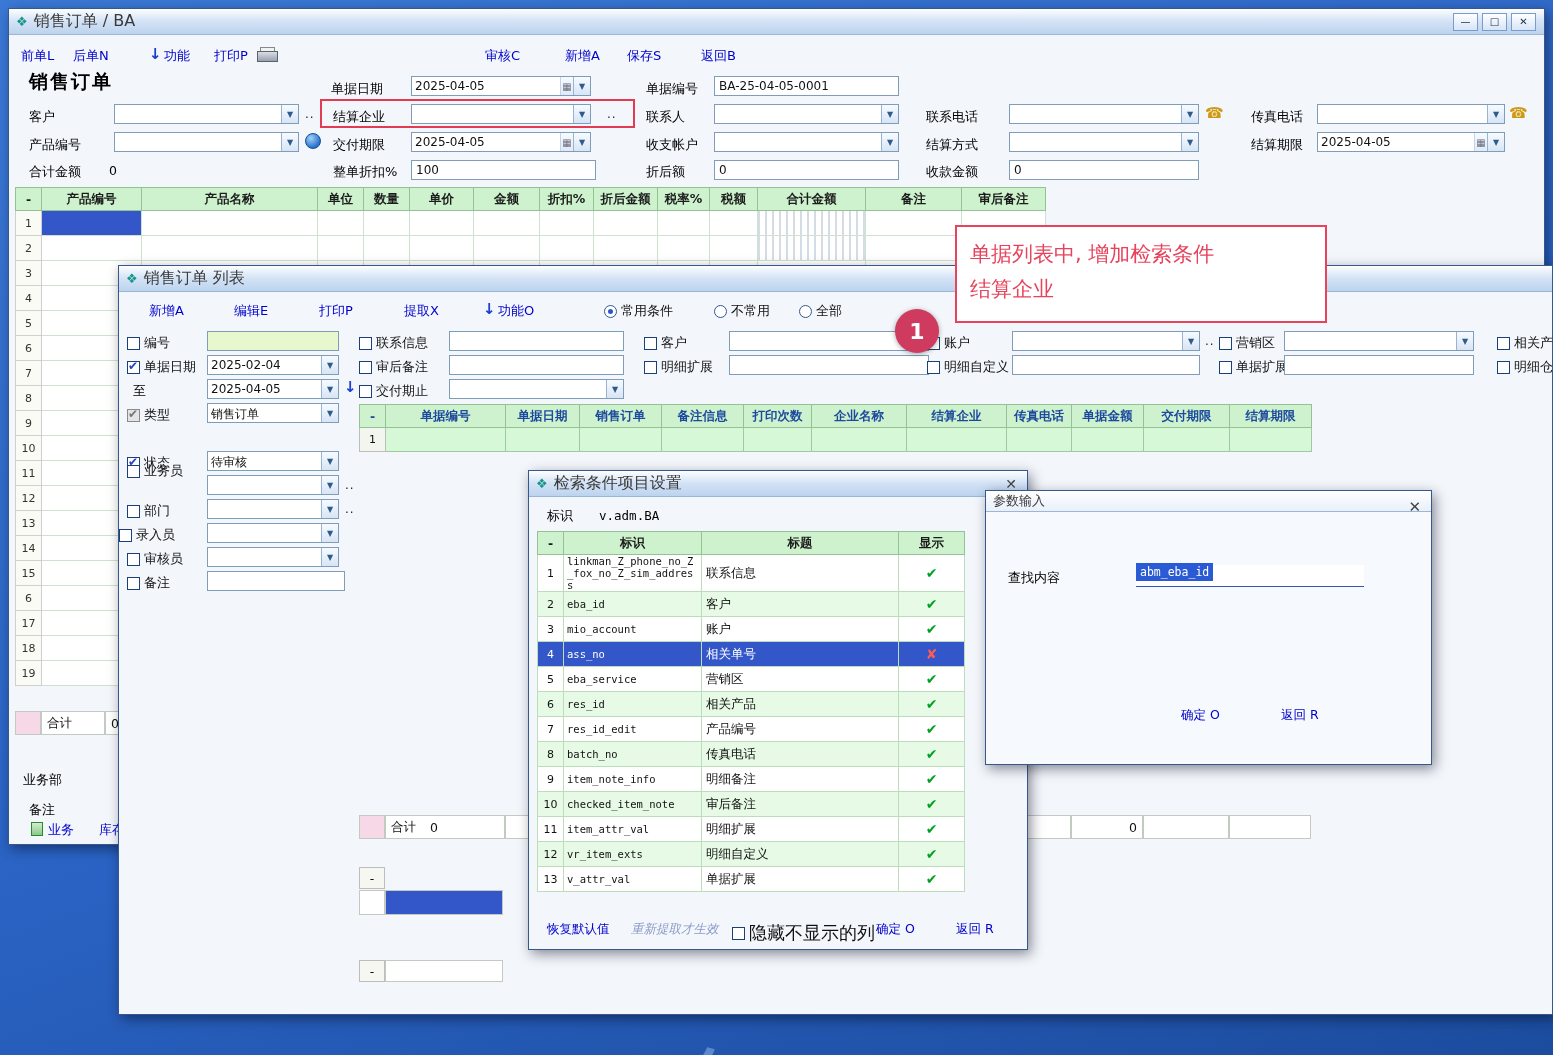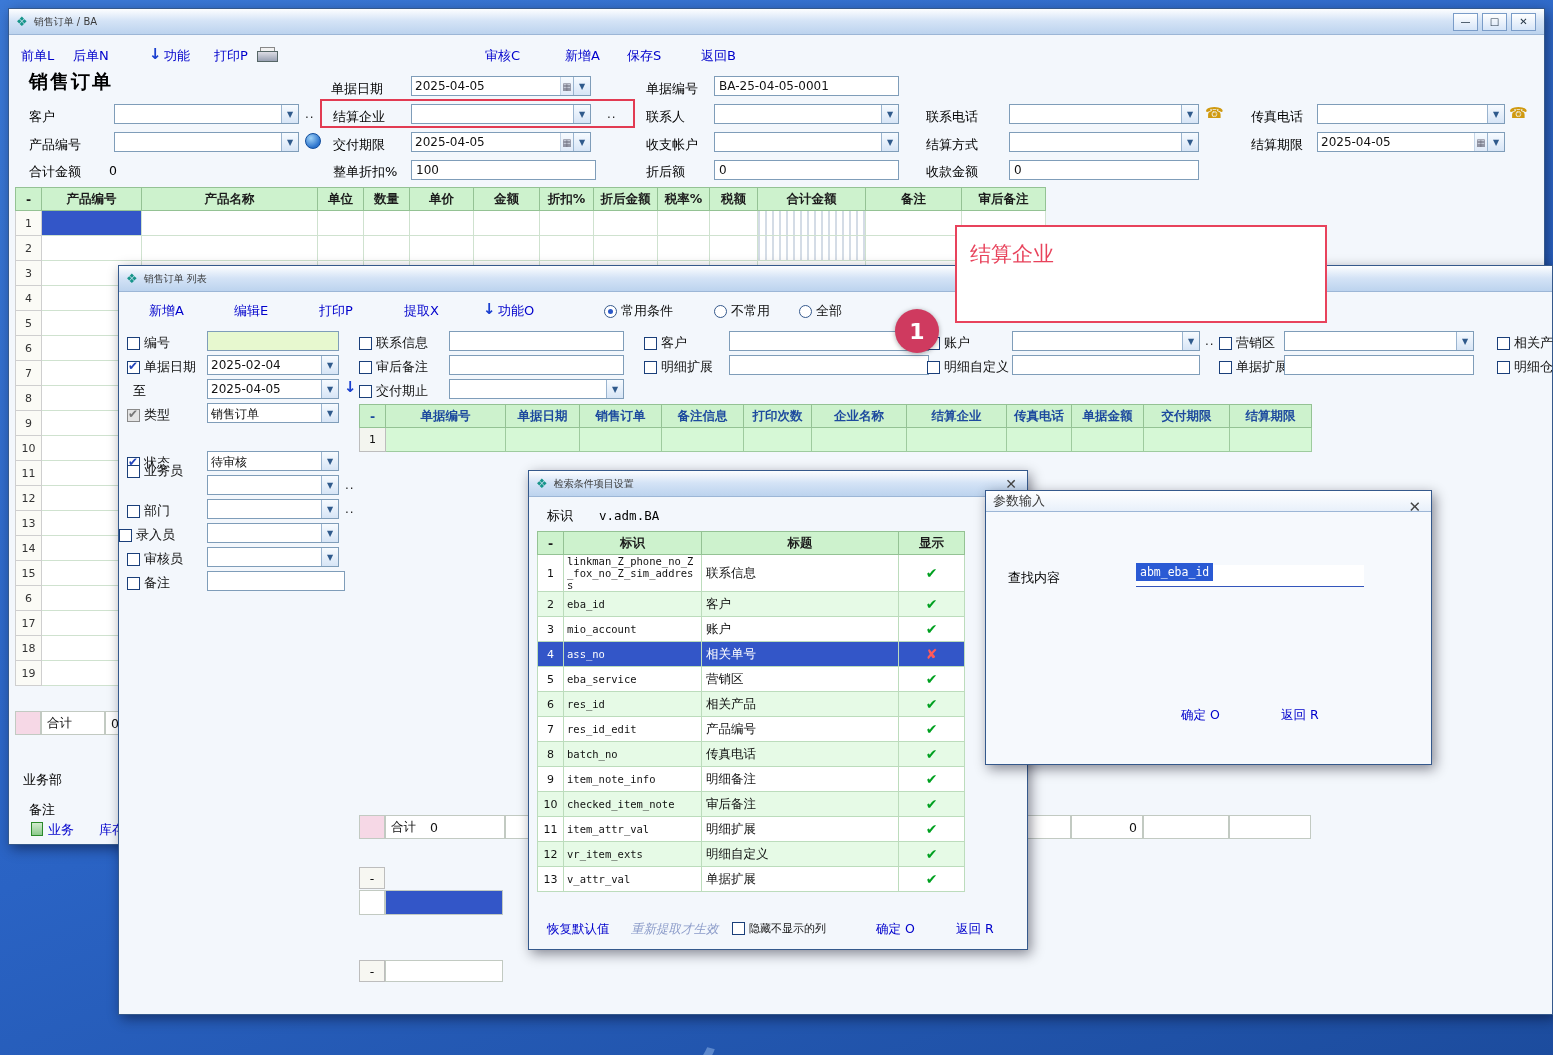--- a/index.html
+++ b/index.html
@@ -2,21 +2,21 @@
 <html><head>
 <meta charset="utf-8">
 <style>
 *{margin:0;padding:0;box-sizing:border-box;}
 html,body{width:1553px;height:1055px;}
 body{position:relative;overflow:hidden;font-family:"DejaVu Sans","Liberation Sans",sans-serif;font-size:13px;color:#111;
 background:linear-gradient(160deg,#3b79d6 0%,#2a63c4 55%,#1c4c9e 100%);}
 .window{position:absolute;background:#f3f7fc;border:1px solid #35598c;box-shadow:3px 4px 12px rgba(0,0,20,.45);}
 .titlebar{height:26px;background:linear-gradient(#fdfeff,#d4e3f6 48%,#bcd3ee);border-bottom:1px solid #9cb6d6;display:flex;align-items:center;padding:0 7px;gap:6px;position:relative;}
 .titlebar .appicon{color:#17958a;font-size:13px;}
-.titlebar .ttext{font-size:10px;color:#3a3a3a;}
+.titlebar .ttext{font-size:16px;color:#3a3a3a;}
 .winbtns{position:absolute;right:8px;top:4px;display:flex;gap:4px;}
 .winbtn{width:25px;height:18px;border:1px solid #7a9cc8;background:linear-gradient(#ffffff,#d6e5f8);font-size:10px;line-height:15px;text-align:center;color:#234;}
 .closex{position:absolute;right:10px;top:5px;font-size:14px;color:#444;cursor:default;}
 .tlink{position:absolute;color:#0000cc;font-size:13px;white-space:nowrap;}
 .lbl{position:absolute;font-size:13px;white-space:nowrap;color:#000;}
 .val{position:absolute;font-size:12.5px;white-space:nowrap;color:#000;}
 .tinput{position:absolute;height:20px;background:#fff;border:1px solid #7f9db9;font-size:12px;padding:2px 4px;white-space:nowrap;overflow:hidden;}
 .tinput.green{background:#e7f8cf;}
 .combo{position:absolute;height:20px;background:#fff;border:1px solid #7f9db9;display:flex;align-items:stretch;}
 .combo .cval{flex:1;font-size:12px;padding:2px 3px;white-space:nowrap;overflow:hidden;}
@@ -879,21 +879,21 @@
           <td class="rn">13</td>
           <td class="ident">v_attr_val</td>
           <td class="ttl">单据扩展</td>
           <td class="shw yes">✔</td>
         </tr>
       </tbody>
   </table>
 
   <span class="dlg-footer-link" style="left:18px;top:450px">恢复默认值</span>
   <span class="dlg-footer-link note-gray" style="left:102px;top:450px">重新提取才生效</span>
-  <span class="chk" style="left:203px;top:450px;font-size:11px">
+  <span class="chk" style="left:203px;top:450px;font-size:18px">
       <span class="cbox"></span>
       <span>隐藏不显示的列</span>
     </span>
   <span class="dlg-footer-link" style="left:347px;top:450px">确定 O</span>
   <span class="dlg-footer-link" style="left:427px;top:450px">返回 R</span>
 </div>
 
 <div class="window" style="left:985px;top:490px;width:447px;height:275px;z-index:30;background:#f6f9fd">
   <div class="titlebar" style="height:21px;background:linear-gradient(#ffffff,#e8f0fa)">
     <span class="ttext" style="font-size:13px">参数输入</span>
@@ -901,18 +901,19 @@
   </div>
   <span class="lbl" style="left:22px;top:78px">查找内容</span>
   <div class="param-input">
     <span class="psel">abm_eba_id</span>
   </div>
   <span class="dlg-footer-link" style="left:195px;top:216px">确定 O</span>
   <span class="dlg-footer-link" style="left:295px;top:216px">返回 R</span>
 </div>
 
 <div class="ann-box">
+  <div>单据列表中, 增加检索条件</div>
   <div>结算企业</div>
 </div>
 <div class="ann-badge">1</div>
 
 <div class="logo-arc1"></div>
 <div class="logo-arc2"></div>
 
 </body></html>

